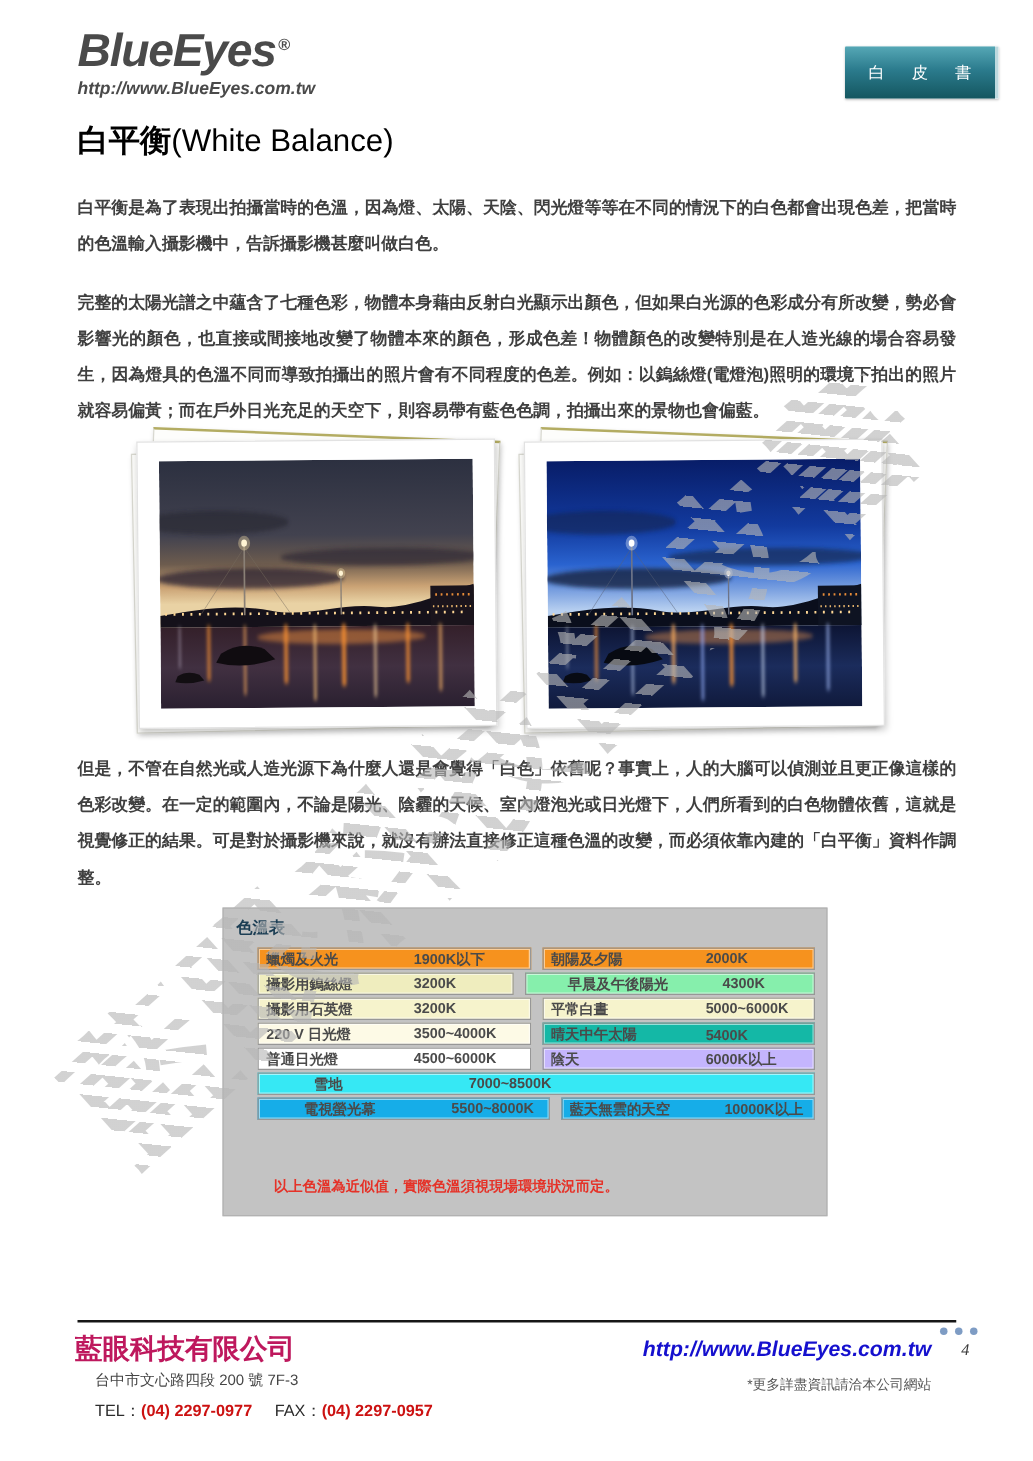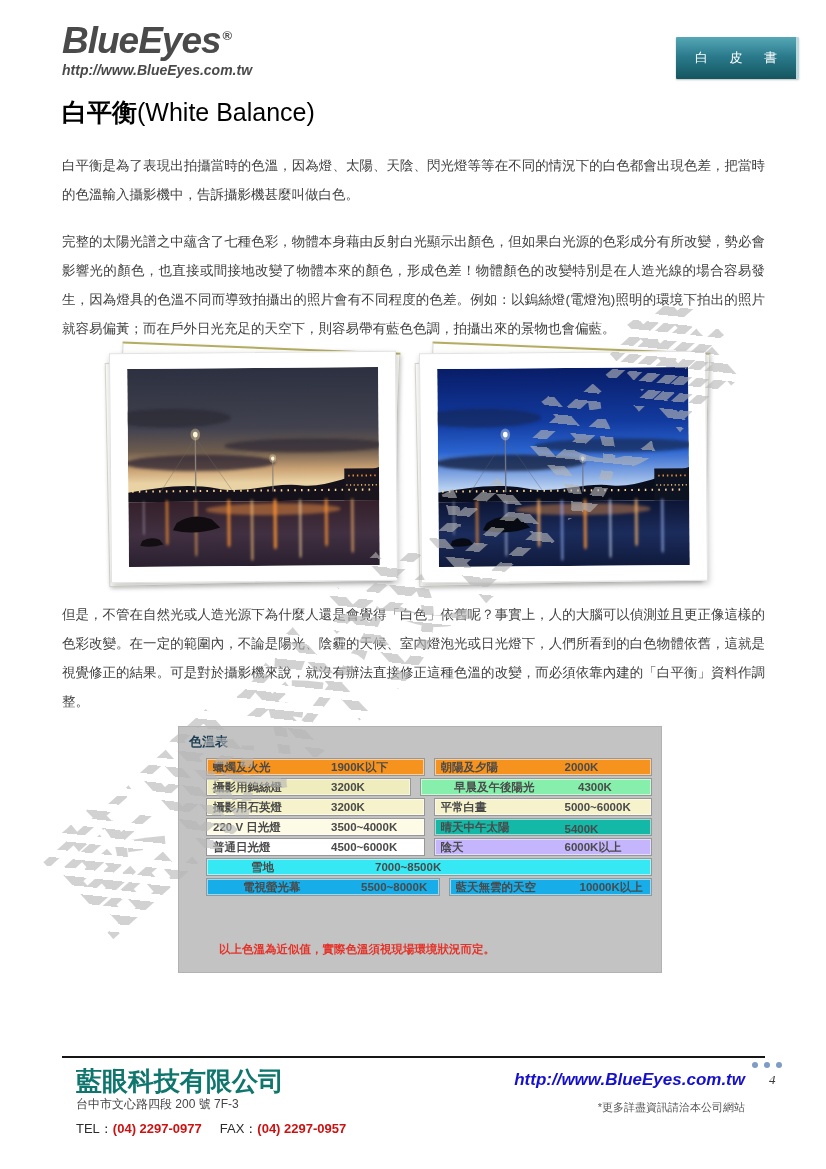--- a/index.html
+++ b/index.html
@@ -27,21 +27,21 @@
     color:#ffffff; font-size:13px; letter-spacing:9px; text-indent:9px;
     box-shadow:0 1px 2px rgba(0,0,0,.25);
   }
 
   
   .page-title { position:absolute; left:62px; top:96px; font-size:25px; color:#000; }
   .page-title .zh { font-weight:bold; }
   .page-title .en { font-weight:normal; }
   .para {
     position:absolute; left:62px; width:703px;
-    font-size:13.5px; line-height:29px; text-align:justify; color:#3f3f3f;
+    font-size:13.5px; line-height:29px; text-align:justify; color:#3f3f3f;font-weight:bold;
   }
   #para-1 { top:151px; }
   #para-2 { top:227px; }
   #para-3 { top:600px; }
 
   
   .photo-row { position:absolute; top:352px; left:0; width:826px; height:234px; }
   .photo-stack { position:absolute; width:287px; height:230px; }
   #photo-stack-warm { left:110px; }
   #photo-stack-cool { left:420px; }
@@ -90,21 +90,21 @@
   }
   @supports ((-webkit-background-clip:text) or (background-clip:text)) {
     .watermark {
       background:repeating-linear-gradient(48deg,rgba(182,182,182,.62) 0 9px,rgba(182,182,182,0) 9px 17px);
       -webkit-background-clip:text; background-clip:text; color:transparent;
     }
   }
 
   
   .footer-rule { position:absolute; left:62px; top:1056px; width:703px; height:2px; background:#161616; }
-  .footer-company { position:absolute; left:76px; top:1064px; font-size:26px; font-weight:bold; color:#0f766e; }
+  .footer-company { position:absolute; left:60px; top:1064px; font-size:22px; font-weight:bold; color:#be185d; }
   .footer-url {
     position:absolute; right:81px; top:1070px; font-size:17px; font-weight:bold; font-style:italic;
     color:#1510ce; text-decoration:none;
   }
   .footer-dots { position:absolute; left:752px; top:1062px; display:flex; gap:6px; }
   .footer-dots span { width:6px; height:6px; border-radius:50%; background:#7e9cc4; display:block; }
   .footer-page {
     position:absolute; left:769px; top:1072px; font-size:13px; font-style:italic;
     font-family:"Liberation Serif","DejaVu Serif",serif; color:#3a3a3a;
   }

